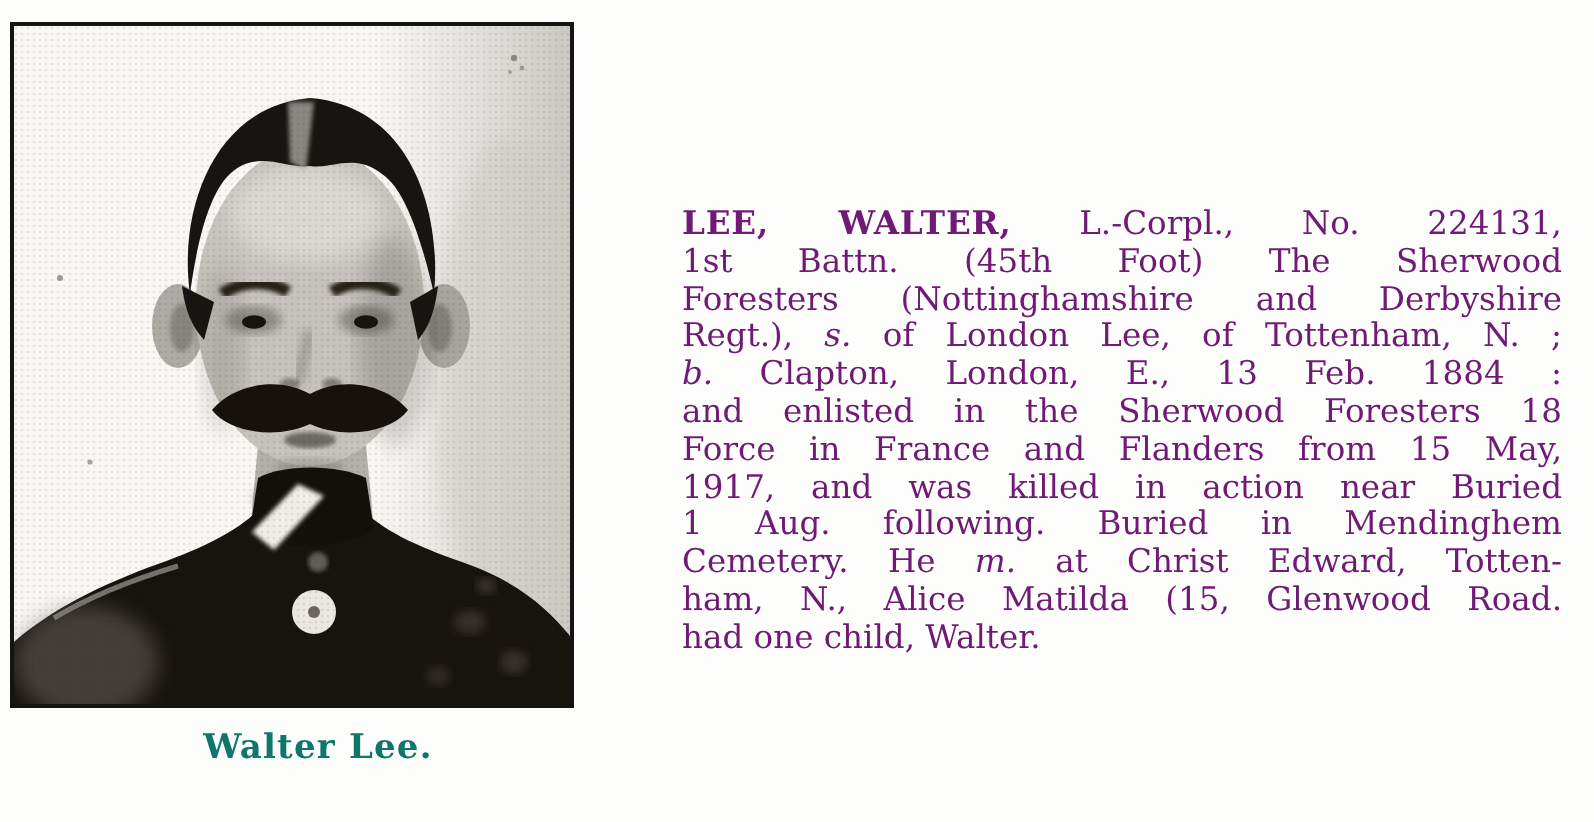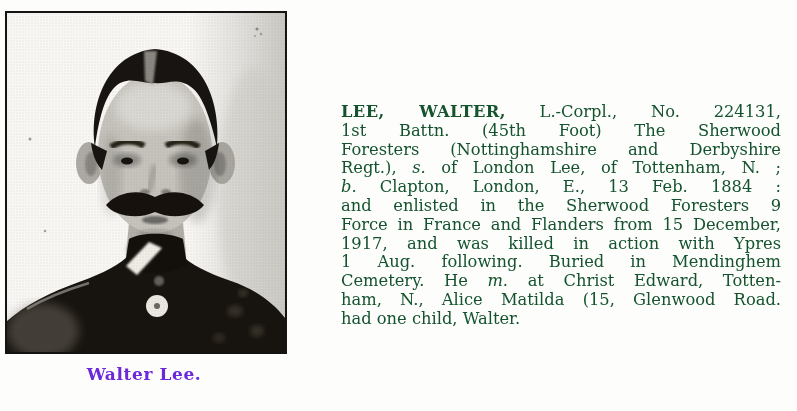--- a/index.html
+++ b/index.html
@@ -20,35 +20,35 @@
     position: absolute; left: 5px; top: 11px;
     width: 282px; height: 343px;
     margin: 0;
     border: 2px solid #151412;
     box-sizing: border-box;
     background: #f8f7f4;
     overflow: hidden;
   }
   figure.photo svg { display: block; width: 100%; height: 100%; }
   .caption {
-    position: absolute; left: 2px; top: 364px;
+    position: absolute; left: 17px; top: 364px;
     width: 284px;
     text-align: center;
     font-weight: bold;
     font-size: 17px;
     letter-spacing: 0.6px;
-    color: #6d28d9;
+    color: #0f766e;
   }
   
   .entry {
     position: absolute; left: 341px; top: 103px;
     width: 440px;
     font-size: 16.3px;
     line-height: 18.8px;
-    color: #14532d;
+    color: #701a75;
   }
   .entry .line {
     text-align: justify;
     text-align-last: justify;
     height: 18.8px;
     overflow: visible;
   }
   .entry .line.last {
     text-align: center;
     text-align-last: left;
@@ -156,22 +156,22 @@
   </figure>
 
   <div class="caption">Walter Lee.</div>
 
   <div class="entry">
       <div class="line"><span class="b">LEE, WALTER,</span> <span>L.-Corpl., No. 224131,</span></div>
       <div class="line"><span>1st Battn. (45th Foot) The Sherwood</span></div>
       <div class="line"><span>Foresters (Nottinghamshire and Derbyshire</span></div>
       <div class="line"><span>Regt.),</span> <span class="i">s.</span> <span>of London Lee, of Tottenham, N. ;</span></div>
       <div class="line"><span class="i">b.</span> <span>Clapton, London, E., 13 Feb. 1884 :</span></div>
-      <div class="line"><span>and enlisted in the Sherwood Foresters 9</span></div>
-      <div class="line"><span>Force in France and Flanders from 15 December,</span></div>
-      <div class="line"><span>1917, and was killed in action with Ypres</span></div>
+      <div class="line"><span>and enlisted in the Sherwood Foresters 18</span></div>
+      <div class="line"><span>Force in France and Flanders from 15 May,</span></div>
+      <div class="line"><span>1917, and was killed in action near Buried</span></div>
       <div class="line"><span>1 Aug. following. Buried in Mendinghem</span></div>
       <div class="line"><span>Cemetery.  He</span> <span class="i">m.</span> <span>at Christ Edward, Totten-</span></div>
       <div class="line"><span>ham, N., Alice Matilda (15, Glenwood Road.</span></div>
       <div class="line last"><span>had one child, Walter.</span></div>
     </div>
 
 </div>
 
 </body></html>

